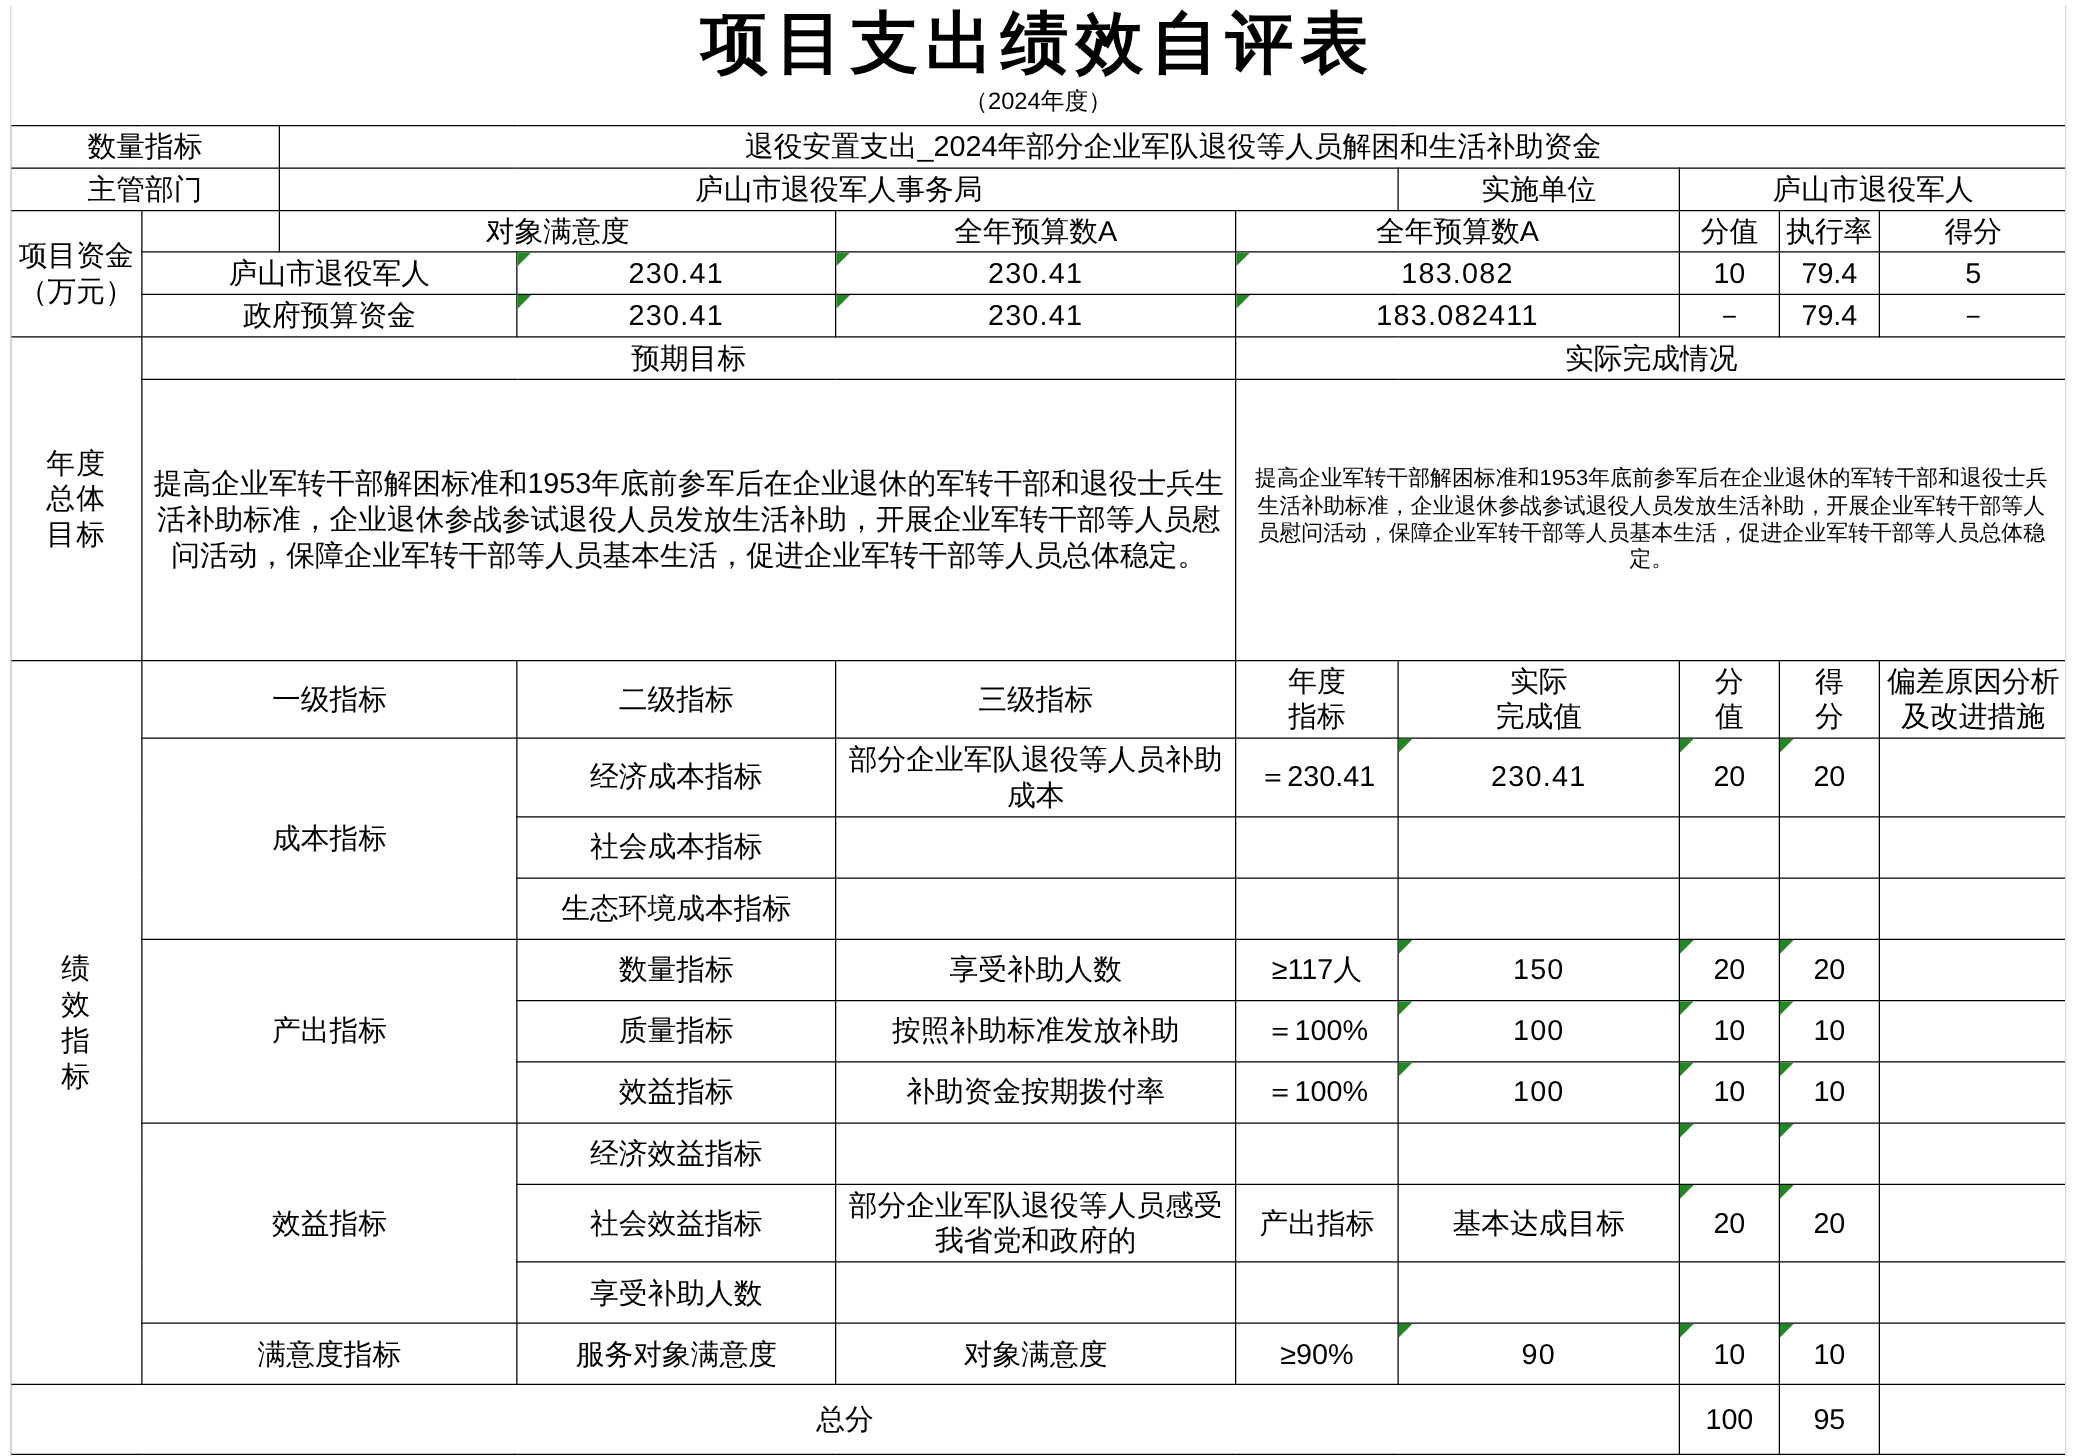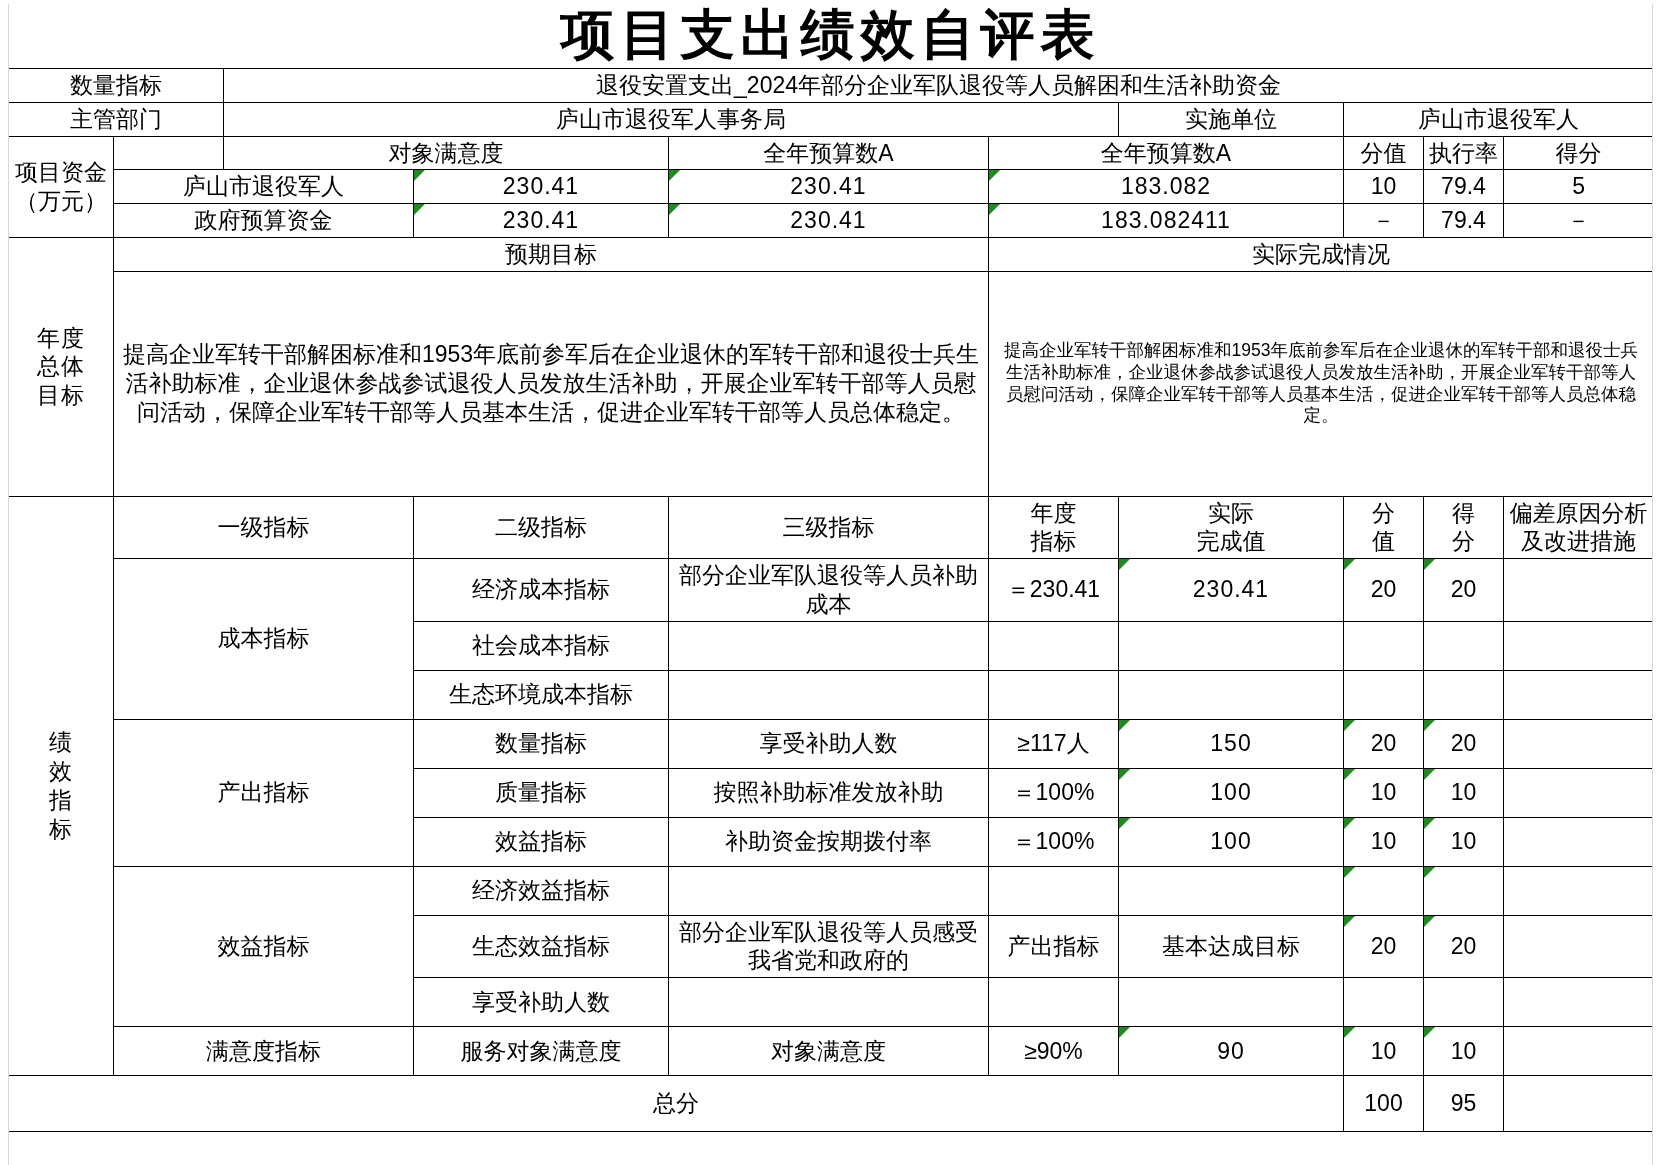--- a/index.html
+++ b/index.html
@@ -92,20 +92,21 @@
   }
 </style>
 </head>
 <body>
 
 <div class="page">
   <div class="edge-left"></div>
   <div class="edge-right"></div>
 
   <div class="title">项目支出绩效自评表</div>
+  <div class="subtitle">（2024年度）</div>
 
   <table class="main">
     <colgroup>
       <col style="width:105px">
       <col style="width:110px">
       <col style="width:190px">
       <col style="width:255px">
       <col style="width:320px">
       <col style="width:130px">
       <col style="width:225px">
@@ -256,21 +257,21 @@
       <td colspan="2" rowspan="3" class="big">效益指标</td>
       <td class="big">经济效益指标</td>
       <td></td>
       <td></td>
       <td></td>
       <td class="mark"></td>
       <td class="mark"></td>
       <td></td>
     </tr>
     <tr style="height:49px">
-      <td class="big">生态效益指标</td>
+      <td class="big">社会效益指标</td>
       <td class="leftpad">
             <span class="clip">部分企业军队退役等人员感受我省党和政府的</span>
           </td>
       <td class="big">
             <span class="clip">产出指标</span>
           </td>
       <td class="big">
             <span class="clip">基本达成目标</span>
           </td>
       <td class="big mark">20</td>

